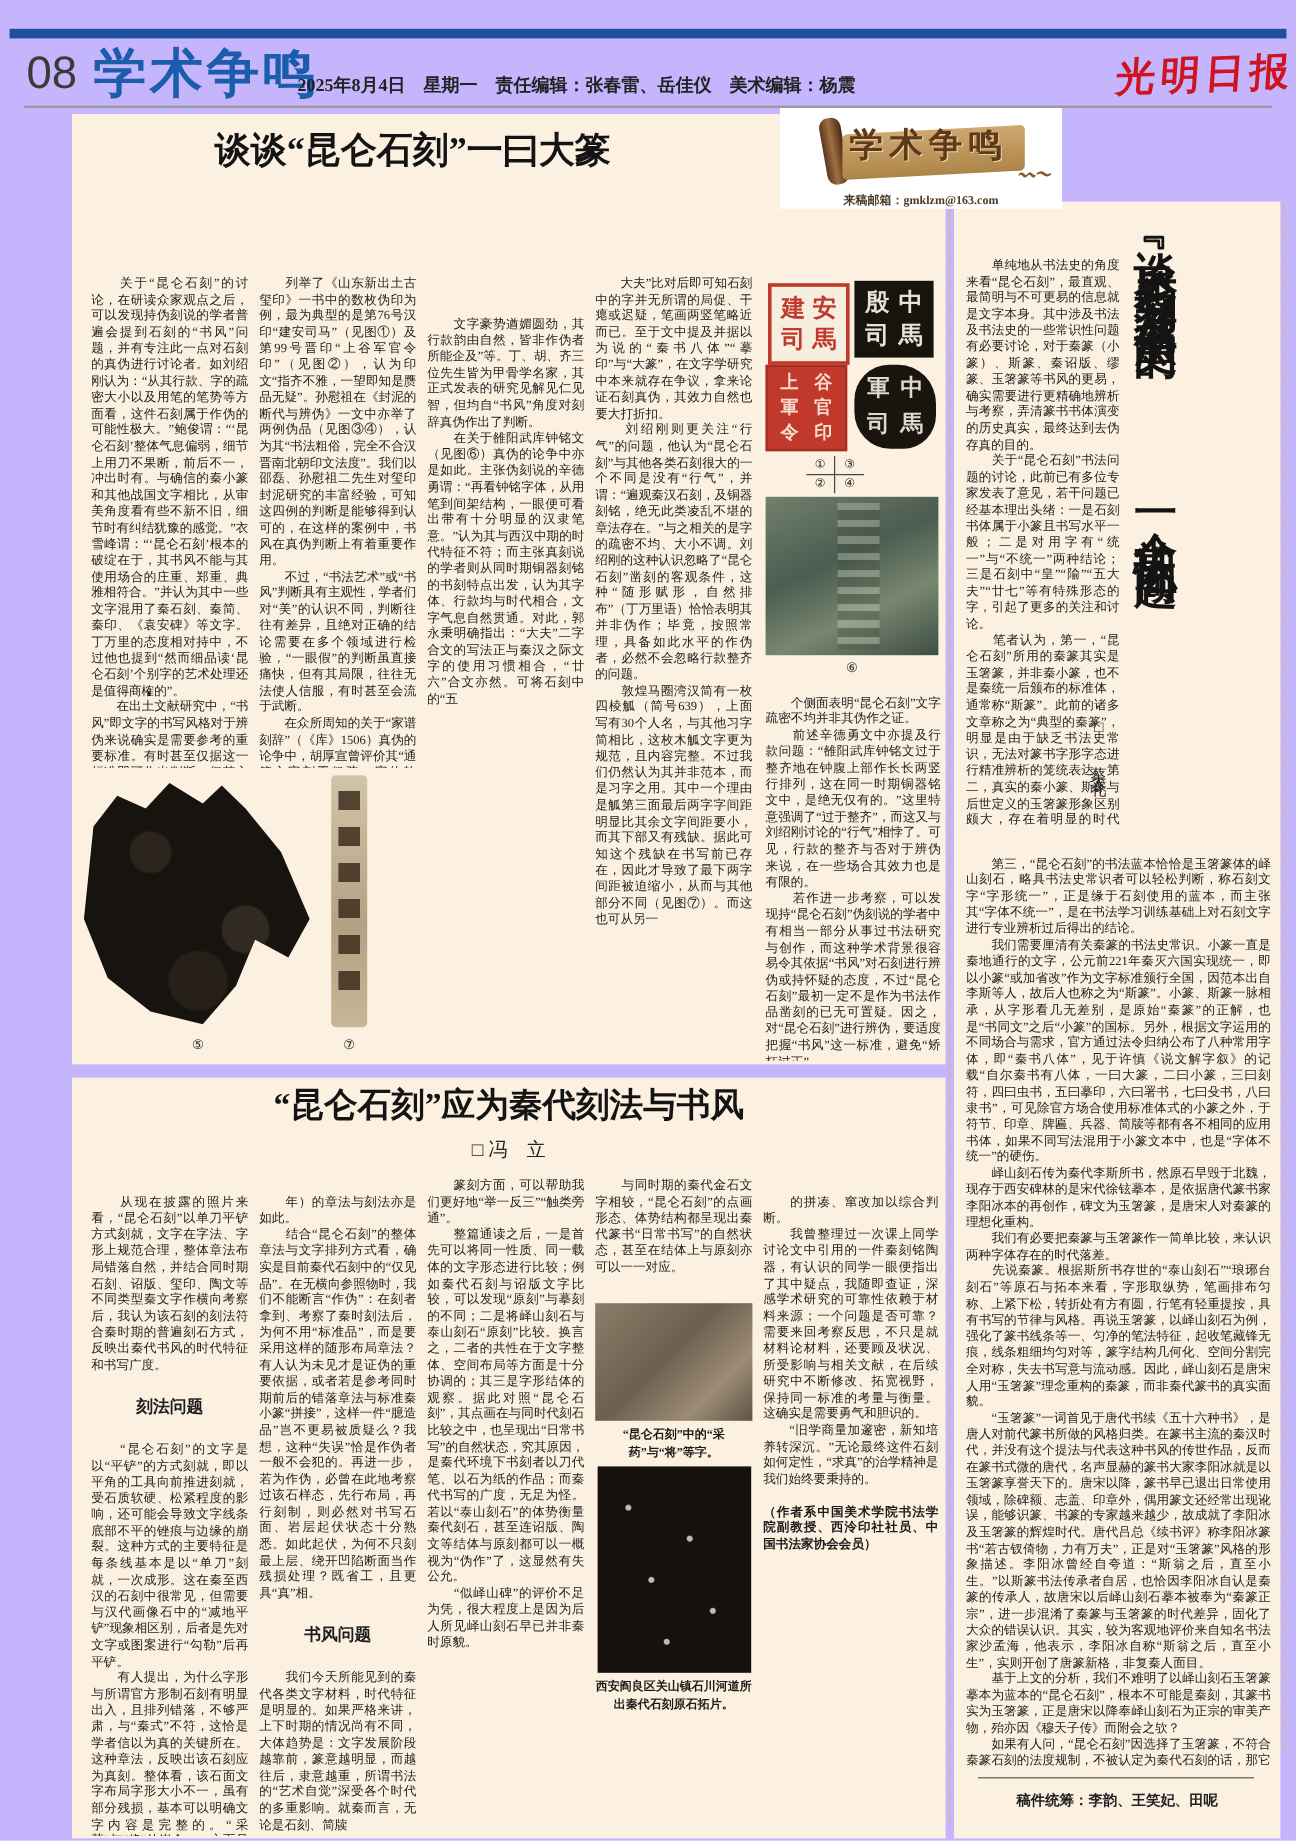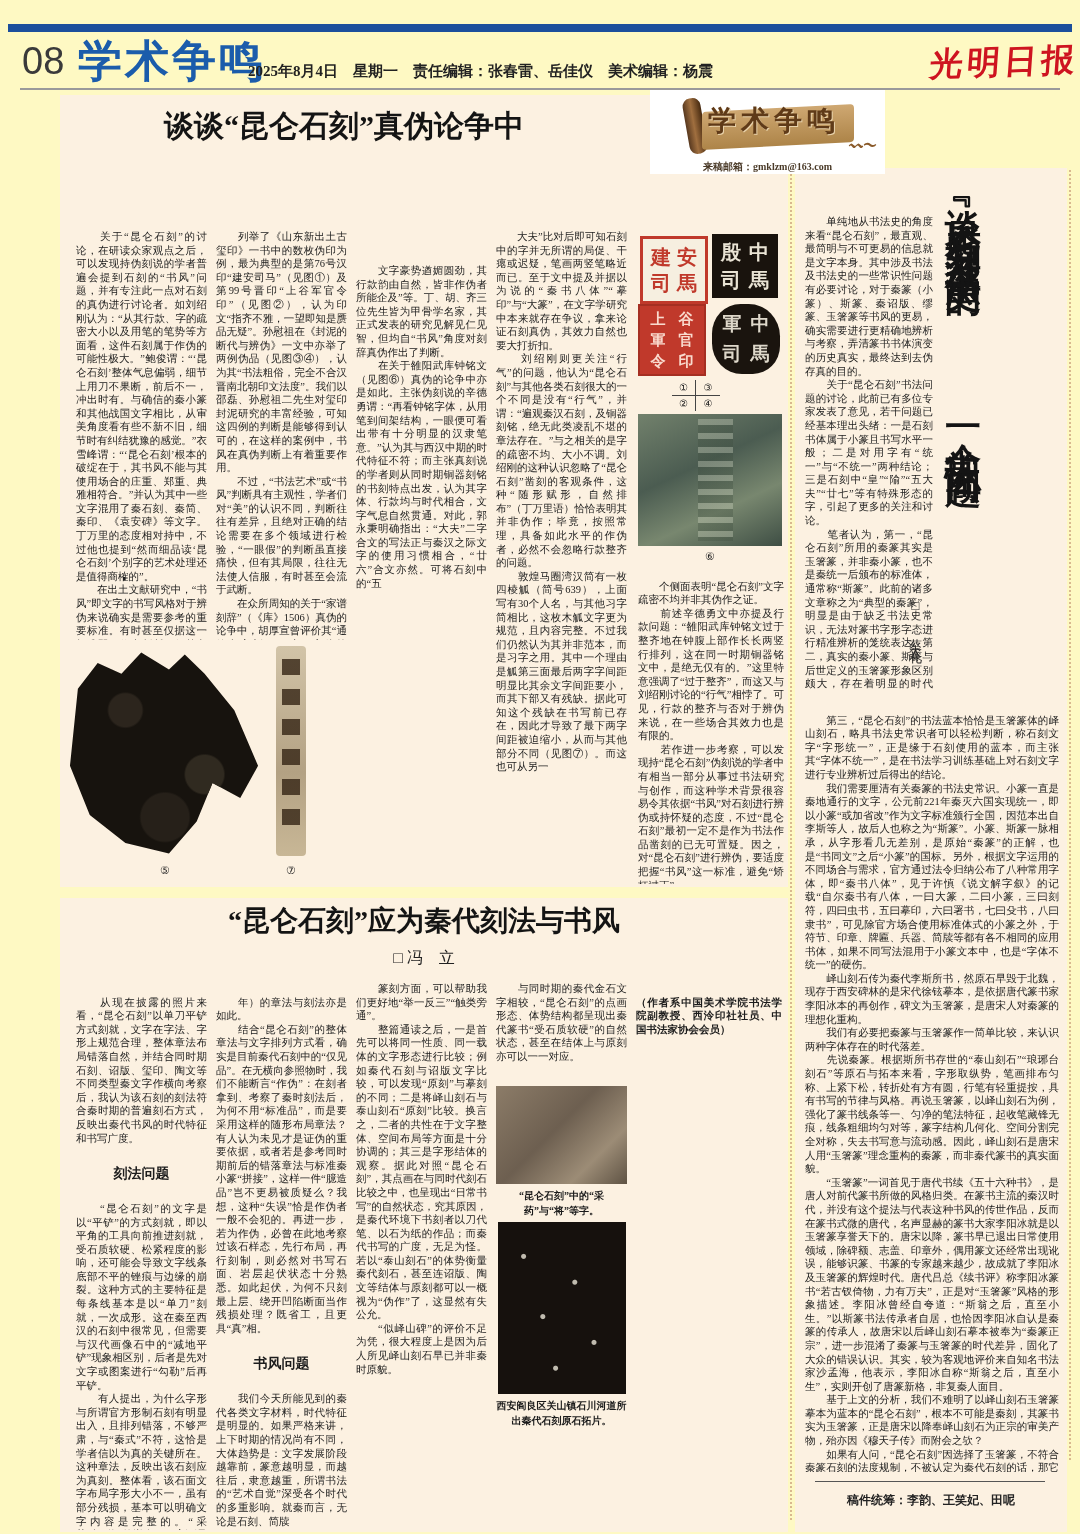--- a/index.html
+++ b/index.html
@@ -1,16 +1,16 @@
 <!DOCTYPE html>
 <html><head>
 <meta charset="utf-8">
 <style>
   html,body{margin:0;padding:0;background:#fff;}
-  #page{position:relative;width:1080px;height:1534px;background:#fef9c3;overflow:hidden;
+  #page{position:relative;width:1080px;height:1534px;background:#c4b5fd;overflow:hidden;
         font-family:"Liberation Serif","DejaVu Serif",serif;color:#1a1a1a;}
   .abs{position:absolute;}
   
   #topbar{left:8px;top:24px;width:1064px;height:8px;background:#1c4f9c;}
   #pageno{left:22px;top:40px;font-family:"Liberation Sans",sans-serif;font-size:38px;color:#3a3a3a;}
   #section-title{left:78px;top:32px;font-family:"Liberation Sans",sans-serif;font-weight:bold;
     font-size:44px;color:#1b5cab;letter-spacing:3px;}
   #dateline{left:248px;top:62px;font-size:15px;font-weight:bold;color:#222;}
   #logo{left:930px;top:40px;font-size:33px;font-weight:bold;color:#ce1420;
     transform:skewX(-6deg) rotate(-2deg);letter-spacing:4px;}
@@ -116,21 +116,21 @@
 
   <div class="abs" id="masthead">
     <div id="scroll-roll"></div>
     <div id="scroll-band"></div>
     <div id="masthead-title">学术争鸣</div>
     <div id="masthead-flourish">〰〜</div>
     <div id="masthead-email">来稿邮箱：gmklzm@163.com</div>
   </div>
 
   <div class="abs" id="a1-title">
-    <div>谈谈“昆仑石刻”真伪论争中</div>
+    <div>谈谈“昆仑石刻”一曰大篆</div>
   </div>
   <div class="abs col" style="left:76px;top:230px;width:131px;height:410px;">　　关于“昆仑石刻”的讨论，在研读众家观点之后，可以发现持伪刻说的学者普遍会提到石刻的“书风”问题，并有专注此一点对石刻的真伪进行讨论者。如刘绍刚认为：“从其行款、字的疏密大小以及用笔的笔势等方面看，这件石刻属于作伪的可能性极大。”鲍俊谓：“‘昆仑石刻’整体气息偏弱，细节上用刀不果断，前后不一，冲出时有。与确信的秦小篆和其他战国文字相比，从审美角度看有些不新不旧，细节时有纠结犹豫的感觉。”衣雪峰谓：“‘昆仑石刻’根本的破绽在于，其书风不能与其使用场合的庄重、郑重、典雅相符合。”并认为其中一些文字混用了秦石刻、秦简、秦印、《袁安碑》等文字。丁万里的态度相对持中，不过他也提到“然而细品读‘昆仑石刻’个别字的艺术处理还是值得商榷的”。
 　　在出土文献研究中，“书风”即文字的书写风格对于辨伪来说确实是需要参考的重要标准。有时甚至仅据这一标准即可作出判断，但其文艺术水准普遍较差，甚至丑陋不堪，往往是不争的事实。“他</div>
   <div class="abs col" style="left:216px;top:230px;width:131px;height:410px;">　　列举了《山东新出土古玺印》一书中的数枚伪印为例，最为典型的是第76号汉印“建安司马”（见图①）及第99号晋印“上谷军官令印”（见图②），认为印文“指齐不雅，一望即知是赝品无疑”。孙慰祖在《封泥的断代与辨伪》一文中亦举了两例伪品（见图③④），认为其“书法粗俗，完全不合汉晋南北朝印文法度”。我们以邵磊、孙慰祖二先生对玺印封泥研究的丰富经验，可知这四例的判断是能够得到认可的，在这样的案例中，书风在真伪判断上有着重要作用。
 　　不过，“书法艺术”或“书风”判断具有主观性，学者们对“美”的认识不同，判断往往有差异，且绝对正确的结论需要在多个领域进行检验，“一眼假”的判断虽直接痛快，但有其局限，往往无法使人信服，有时甚至会流于武断。
 　　在众所周知的关于“家谱刻辞”（《库》1506）真伪的论争中，胡厚宣曾评价其“通篇文字刻工粗疏，字体软弱”。与之相反，于省吾则力主“其</div>
   <div class="abs col" style="left:356px;top:230px;width:131px;height:652px;margin-top:34px;">　　文字豪势遒媚圆劲，其行款韵由自然，皆非作伪者所能企及”等。丁、胡、齐三位先生皆为甲骨学名家，其正式发表的研究见解见仁见智，但均自“书风”角度对刻辞真伪作出了判断。
 　　在关于雒阳武库钟铭文（见图⑥）真伪的论争中亦是如此。主张伪刻说的辛德勇谓：“再看钟铭字体，从用笔到间架结构，一眼便可看出带有十分明显的汉隶笔意。”认为其与西汉中期的时代特征不符；而主张真刻说的学者则从同时期铜器刻铭的书刻特点出发，认为其字体、行款均与时代相合，文字气息自然贯通。对此，郭永秉明确指出：“大夫”二字合文的写法正与秦汉之际文字的使用习惯相合，“廿六”合文亦然。可将石刻中的“五</div>
   <div class="abs col" style="left:496px;top:230px;width:131px;height:652px;">　　大夫”比对后即可知石刻中的字并无所谓的局促、干瘪或迟疑，笔画两竖笔略近而已。至于文中提及并据以为说的“秦书八体”“摹印”与“大篆”，在文字学研究中本来就存在争议，拿来论证石刻真伪，其效力自然也要大打折扣。
 　　刘绍刚则更关注“行气”的问题，他认为“昆仑石刻”与其他各类石刻很大的一个不同是没有“行气”，并谓：“遍观秦汉石刻，及铜器刻铭，绝无此类凌乱不堪的章法存在。”与之相关的是字的疏密不均、大小不调。刘绍刚的这种认识忽略了“昆仑石刻”凿刻的客观条件，这种“随形赋形，自然排布”（丁万里语）恰恰表明其并非伪作；毕竟，按照常理，具备如此水平的作伪者，必然不会忽略行款整齐的问题。
@@ -197,26 +197,29 @@
   </div>
   <div class="abs col" style="left:216px;top:982px;width:131px;height:548px;">
     <div style="white-space:pre-line;">　　年）的章法与刻法亦是如此。
 　　结合“昆仑石刻”的整体章法与文字排列方式看，确实是目前秦代石刻中的“仅见品”。在无横向参照物时，我们不能断言“作伪”：在刻者拿到、考察了秦时刻法后，为何不用“标准品”，而是要采用这样的随形布局章法？有人认为未见才是证伪的重要依据，或者若是参考同时期前后的错落章法与标准秦小篆“拼接”，这样一件“臆造品”岂不更易被质疑么？我想，这种“失误”恰是作伪者一般不会犯的。再进一步，若为作伪，必曾在此地考察过该石样态，先行布局，再行刻制，则必然对书写石面、岩层起伏状态十分熟悉。如此起伏，为何不只刻最上层、绕开凹陷断面当作残损处理？既省工，且更具“真”相。</div>
     <div class="subhead">书风问题</div>
     <div style="white-space:pre-line;">　　我们今天所能见到的秦代各类文字材料，时代特征是明显的。如果严格来讲，上下时期的情况尚有不同，大体趋势是：文字发展阶段越靠前，篆意越明显，而越往后，隶意越重，所谓书法的“艺术自觉”深受各个时代的多重影响。就秦而言，无论是石刻、简牍</div>
   </div>
   <div class="abs col" style="left:356px;top:982px;width:131px;height:548px;">　　篆刻方面，可以帮助我们更好地“举一反三”“触类旁通”。
 　　整篇通读之后，一是首先可以将同一性质、同一载体的文字形态进行比较；例如秦代石刻与诏版文字比较，可以发现“原刻”与摹刻的不同；二是将峄山刻石与泰山刻石“原刻”比较。换言之，二者的共性在于文字整体、空间布局等方面是十分协调的；其三是字形结体的观察。据此对照“昆仑石刻”，其点画在与同时代刻石比较之中，也呈现出“日常书写”的自然状态，究其原因，是秦代环境下书刻者以刀代笔、以石为纸的作品；而秦代书写的广度，无足为怪。若以“泰山刻石”的体势衡量秦代刻石，甚至连诏版、陶文等结体与原刻都可以一概视为“伪作”了，这显然有失公允。
 　　“似峄山碑”的评价不足为凭，很大程度上是因为后人所见峄山刻石早已并非秦时原貌。</div>
-  <div class="abs col" style="left:496px;top:982px;width:131px;height:100px;">　　与同时期的秦代金石文字相较，“昆仑石刻”的点画形态、体势结构都呈现出秦代篆书“受石质软硬”的自然状态，甚至在结体上与原刻亦可以一一对应。</div>
+  <div class="abs col" style="left:496px;top:982px;width:131px;height:100px;">　　与同时期的秦代金石文字相较，“昆仑石刻”的点画形态、体势结构都呈现出秦代篆书“日常书写”的自然状态，甚至在结体上与原刻亦可以一一对应。</div>
   <div class="abs" id="rock"></div>
   <div class="abs" id="cap-rock">“昆仑石刻”中的“采药”与“将”等字。</div>
   <div class="abs" id="rub2"></div>
   <div class="abs" id="cap-rub">西安阎良区关山镇石川河道所出秦代石刻原石拓片。</div>
   <div class="abs col" style="left:636px;top:982px;width:146px;height:548px;">
+    <div style="white-space:pre-line;">　　的拼凑、窜改加以综合判断。
+　　我曾整理过一次课上同学讨论文中引用的一件秦刻铭陶器，有认识的同学一眼便指出了其中疑点，我随即查证，深感学术研究的可靠性依赖于材料来源；一个问题是否可靠？需要来回考察反思，不只是就材料论材料，还要顾及状况、所受影响与相关文献，在后续研究中不断修改、拓宽视野，保持同一标准的考量与衡量。这确实是需要勇气和胆识的。
+　　“旧学商量加邃密，新知培养转深沉。”无论最终这件石刻如何定性，“求真”的治学精神是我们始终要秉持的。</div>
     <div class="credit" style="white-space:pre-line;">（作者系中国美术学院书法学院副教授、西泠印社社员、中国书法家协会会员）</div>
   </div>
 
   <div class="abs" id="a3-title">
     <span>谈『昆仑石刻』涉及书法史的</span><span class="l2">一个常识性问题</span>
   </div>
   <div class="abs" id="a3-byline">□ 蔡大礼</div>
   <div class="abs col" style="left:805px;top:215px;width:128px;height:475px;">　　单纯地从书法史的角度来看“昆仑石刻”，最直观、最简明与不可更易的信息就是文字本身。其中涉及书法及书法史的一些常识性问题有必要讨论，对于秦篆（小篆）、斯篆、秦诏版、缪篆、玉箸篆等书风的更易，确实需要进行更精确地辨析与考察，弄清篆书书体演变的历史真实，最终达到去伪存真的目的。
 　　关于“昆仑石刻”书法问题的讨论，此前已有多位专家发表了意见，若干问题已经基本理出头绪：一是石刻书体属于小篆且书写水平一般；二是对用字有“统一”与“不统一”两种结论；三是石刻中“皇”“隃”“五大夫”“廿七”等有特殊形态的字，引起了更多的关注和讨论。
 　　笔者认为，第一，“昆仑石刻”所用的秦篆其实是玉箸篆，并非秦小篆，也不是秦统一后颁布的标准体，通常称“斯篆”。此前的诸多文章称之为“典型的秦篆”，明显是由于缺乏书法史常识，无法对篆书字形字态进行精准辨析的笼统表达。第二，真实的秦小篆、斯篆与后世定义的玉箸篆形象区别颇大，存在着明显的时代差。</div>

